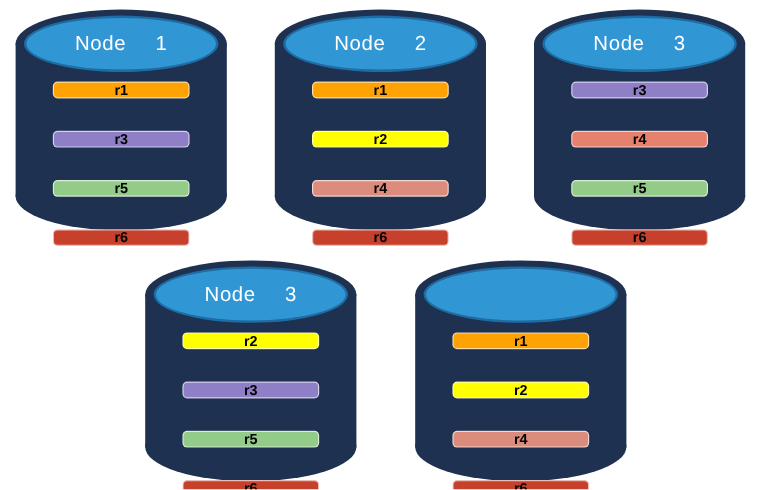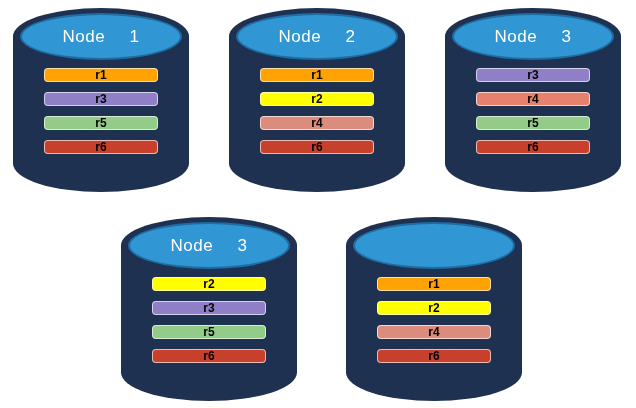--- a/index.html
+++ b/index.html
@@ -27,21 +27,21 @@
     position: absolute; left: 7px; top: 5px; width: 162px; height: 47px;
     display: flex; align-items: center; justify-content: center;
     color: var(--title-color);
     font-size: 17px;
     word-spacing: 7px;
     letter-spacing: 0.5px;
     white-space: pre;
   }
   .bars {
     position: absolute; left: 31px; top: 60px; width: 114px;
-    display: flex; flex-direction: column; gap: 10px;
+    display: flex; flex-direction: column; gap: 27px;
   }
   .bar {
     height: 14px;
     border-radius: 4px;
     border: 1px solid var(--bar-border);
     box-sizing: border-box;
     display: flex; align-items: center; justify-content: center;
     font-size: 12px; font-weight: bold; line-height: 1;
     color: var(--bar-text);
   }

